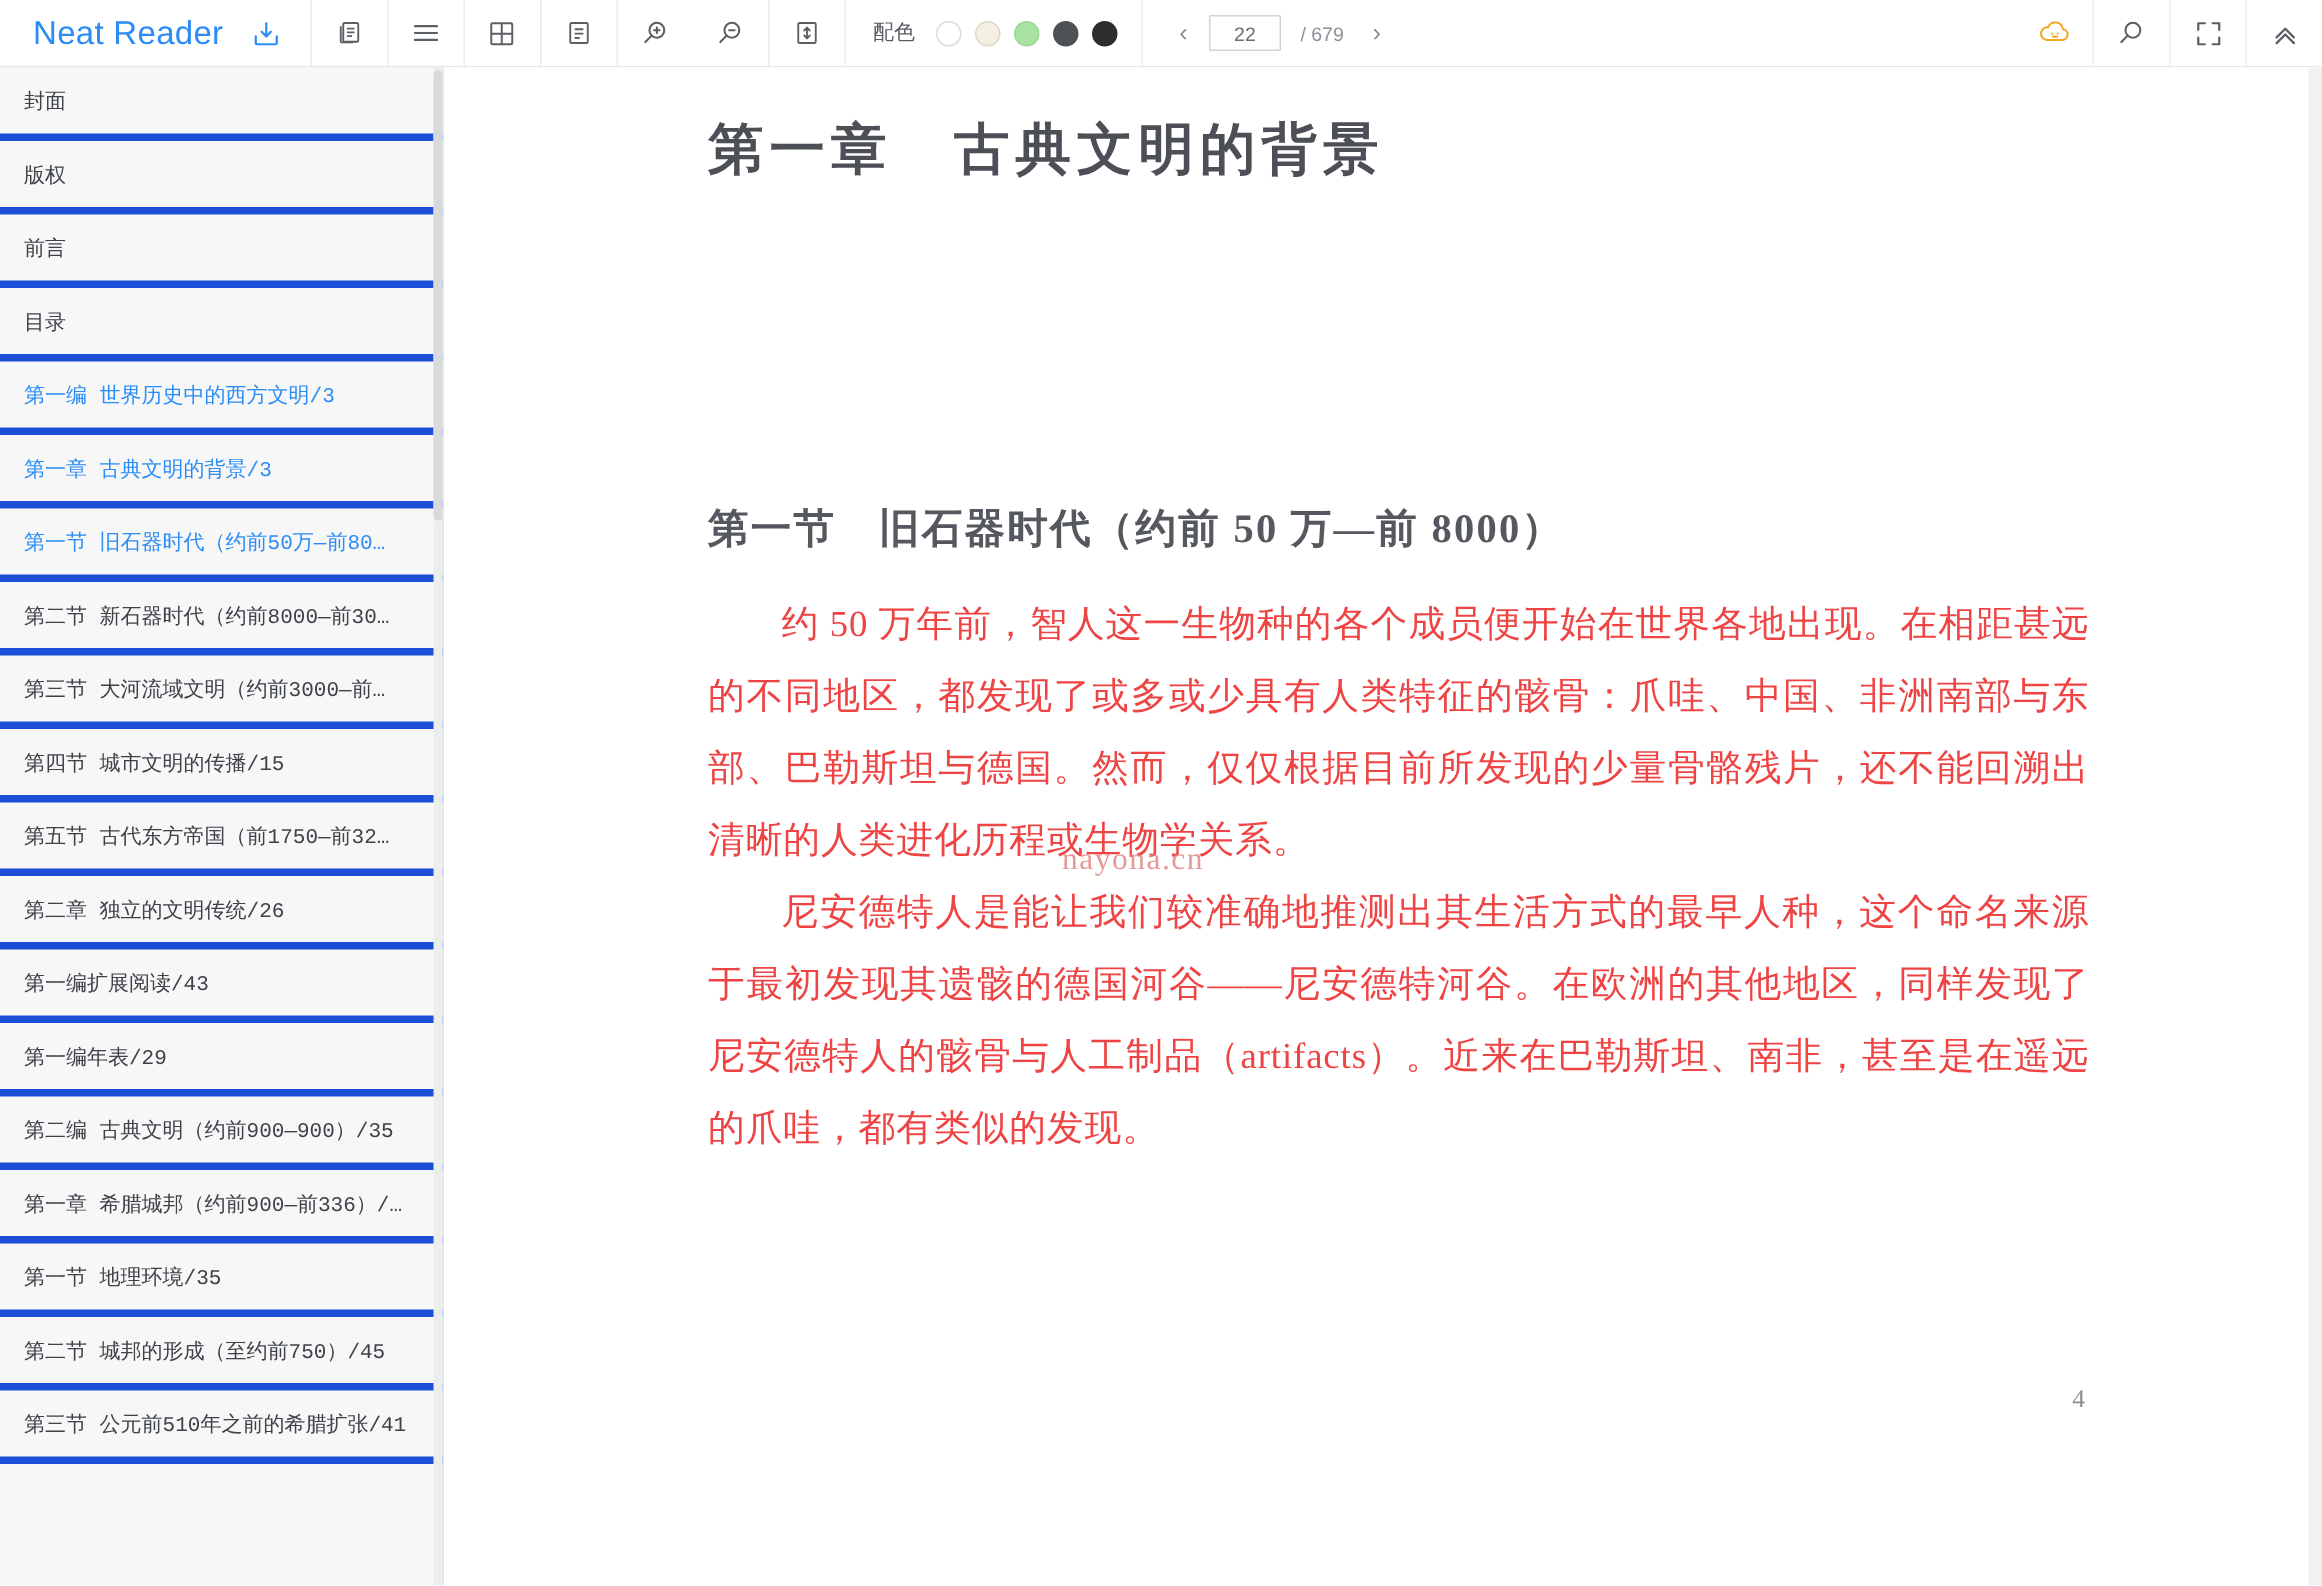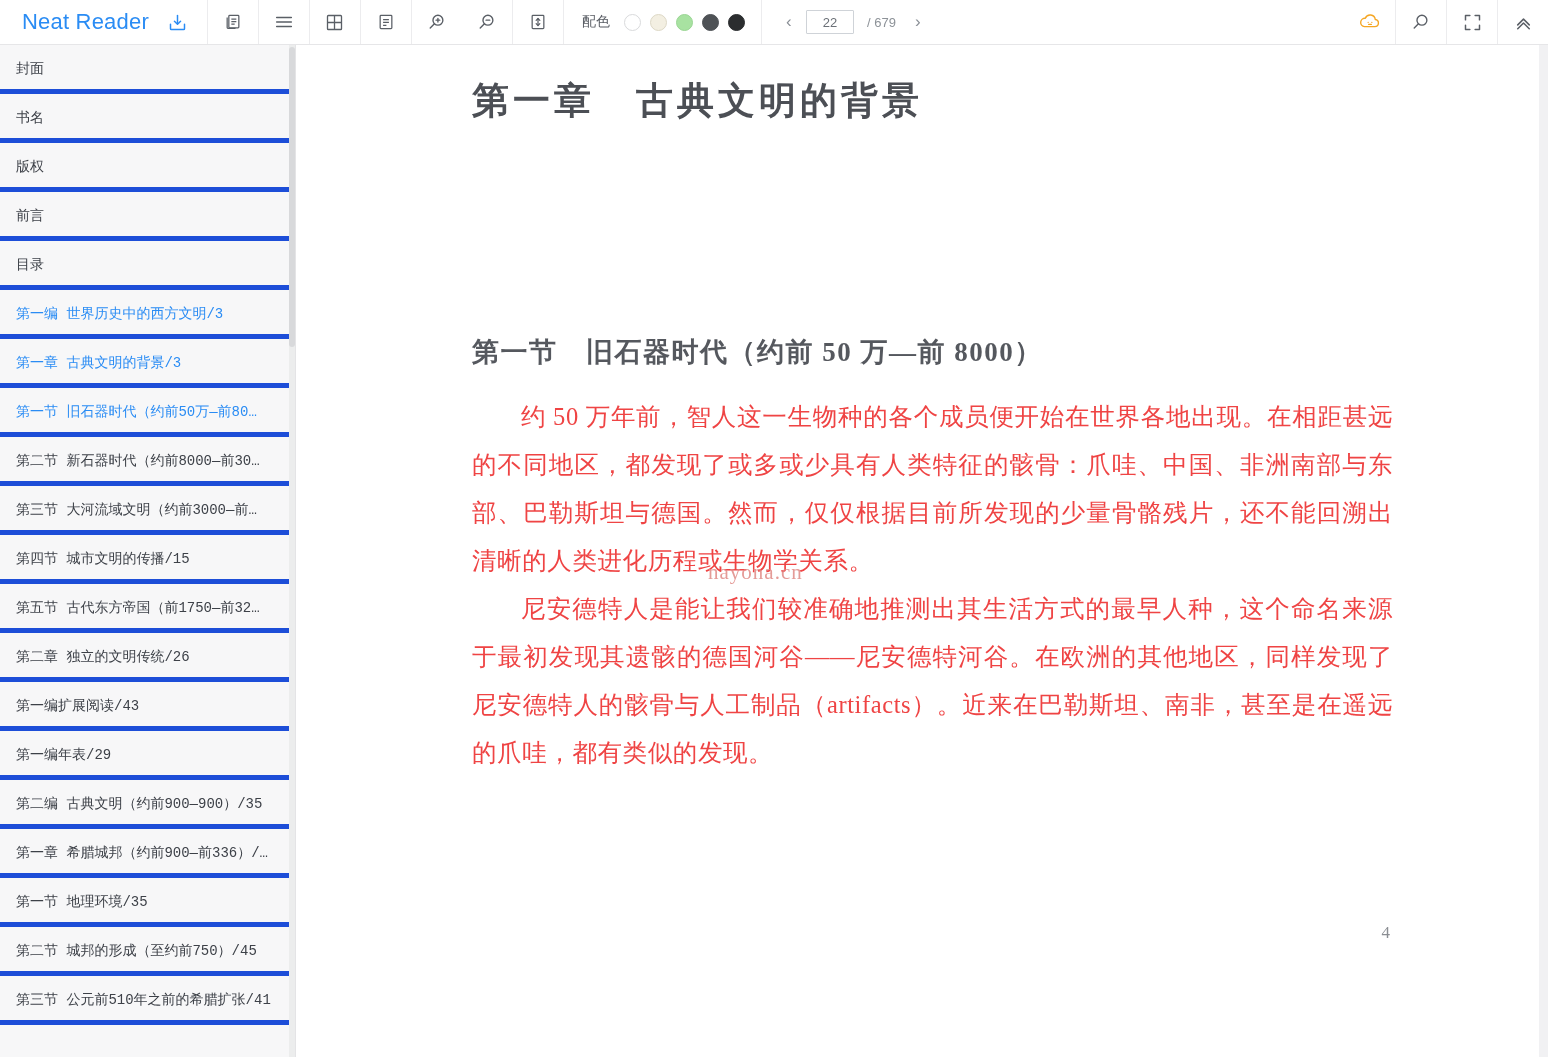--- a/index.html
+++ b/index.html
@@ -364,21 +364,20 @@
         <path d="M6 14.5 12 8.5l6 6"></path>
           <path d="M6 18.5 12 12.5l6 6"></path>
       </svg>
     </span>
   </div>
 </div>
 
 <div class="sidebar">
   <ul class="toc-list">
     <li class="toc-item">封面</li>
-    <li class="toc-item">书名</li>
     <li class="toc-item">版权</li>
     <li class="toc-item">前言</li>
     <li class="toc-item">目录</li>
     <li class="toc-item active">第一编 世界历史中的西方文明/3</li>
     <li class="toc-item active">第一章 古典文明的背景/3</li>
     <li class="toc-item active">第一节 旧石器时代（约前50万—前80…</li>
     <li class="toc-item">第二节 新石器时代（约前8000—前30…</li>
     <li class="toc-item">第三节 大河流域文明（约前3000—前…</li>
     <li class="toc-item">第四节 城市文明的传播/15</li>
     <li class="toc-item">第五节 古代东方帝国（前1750—前32…</li>

